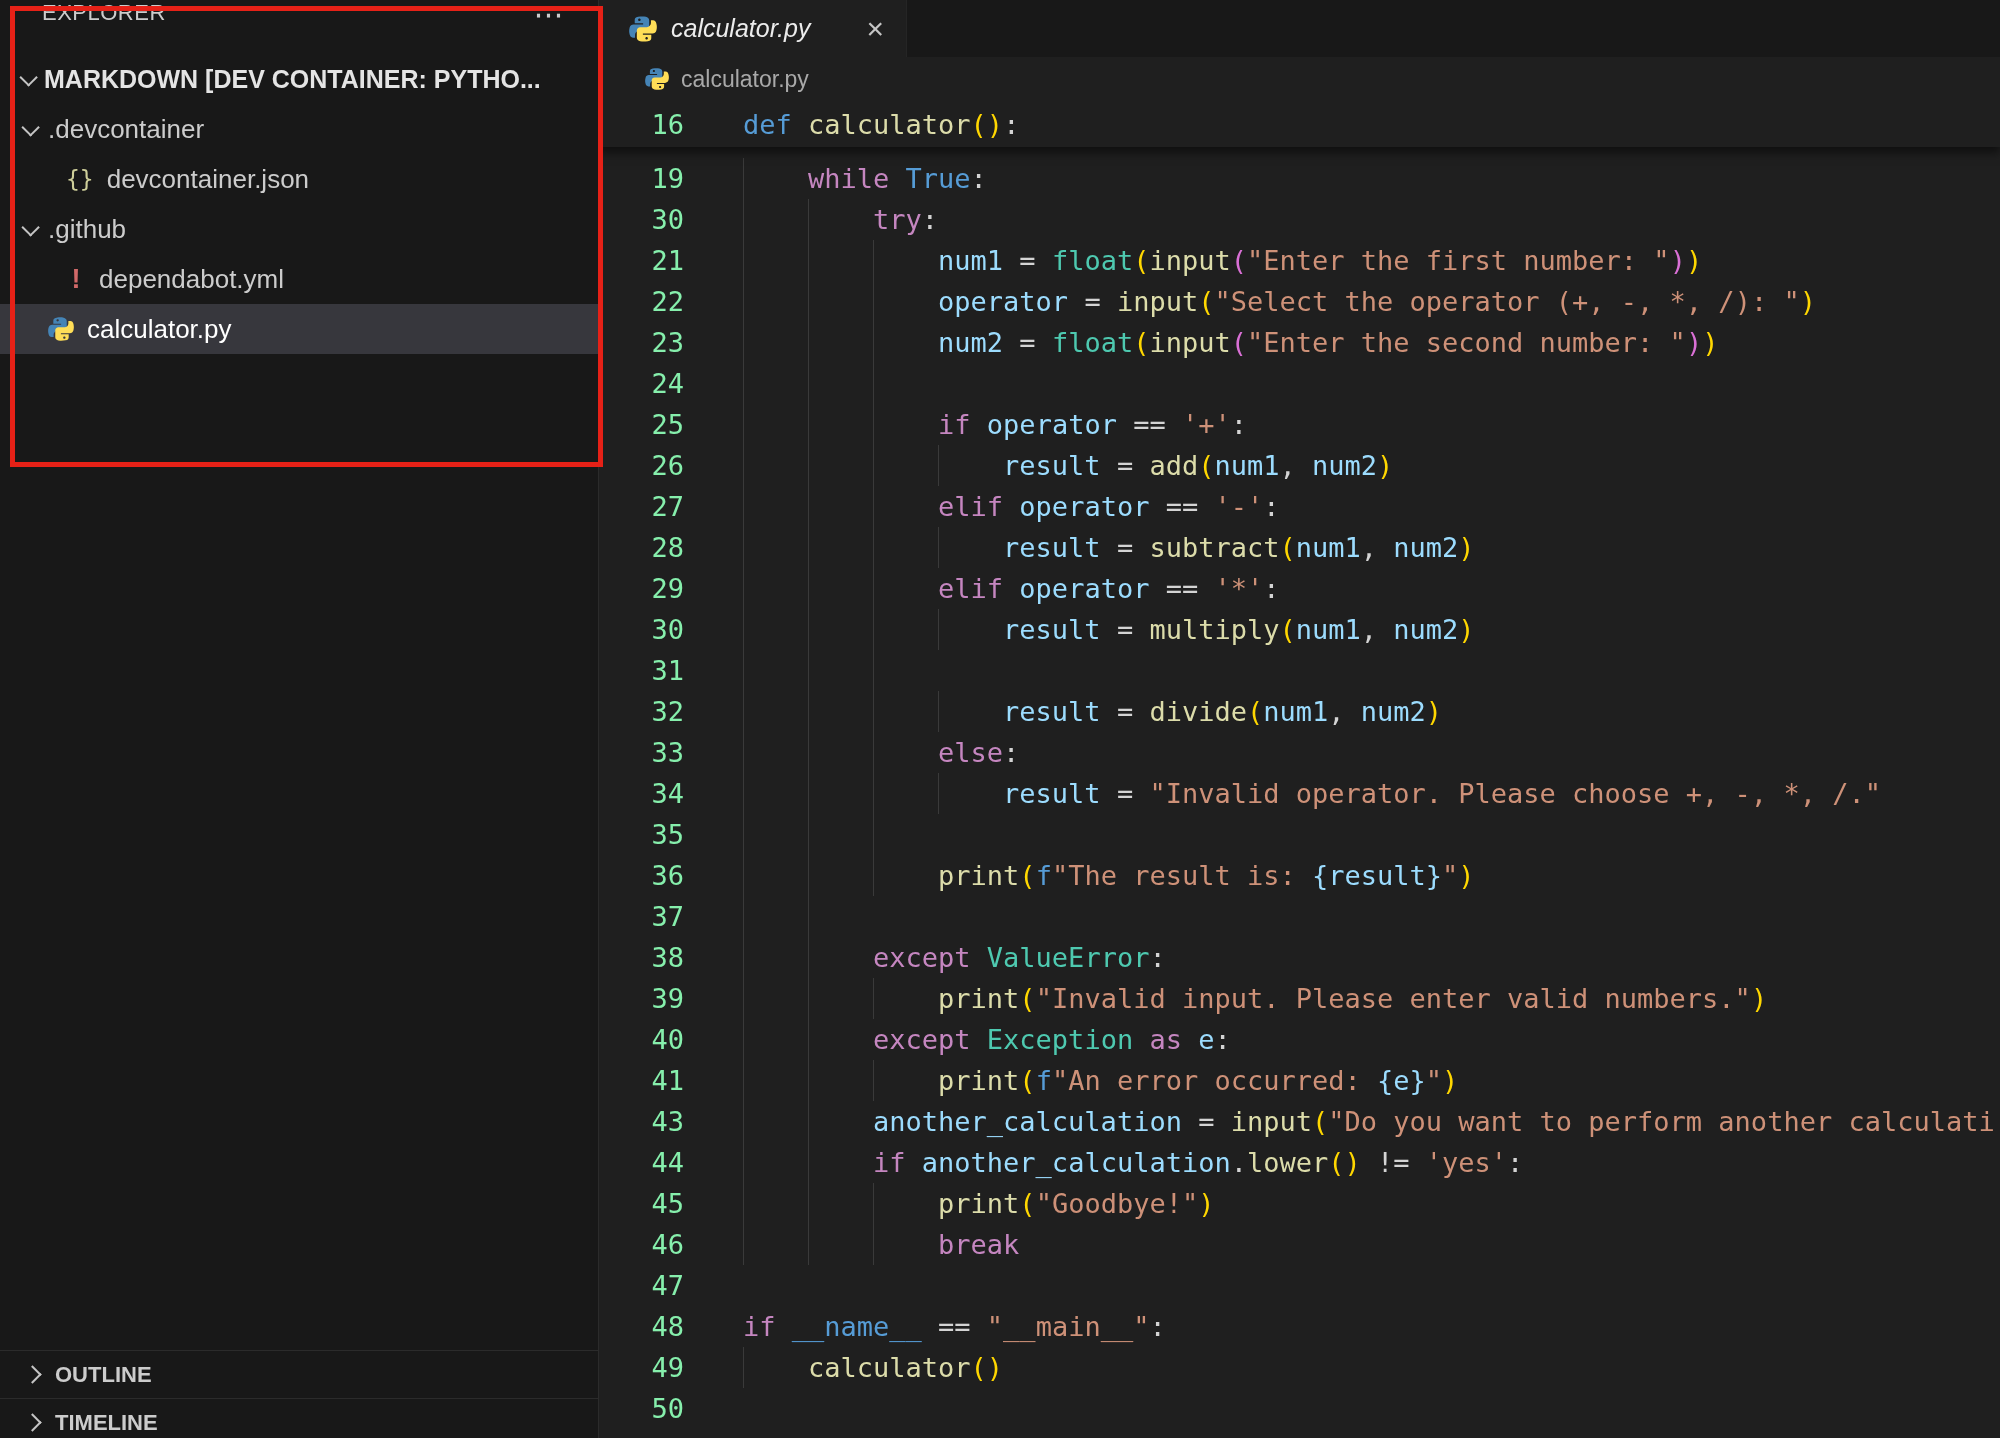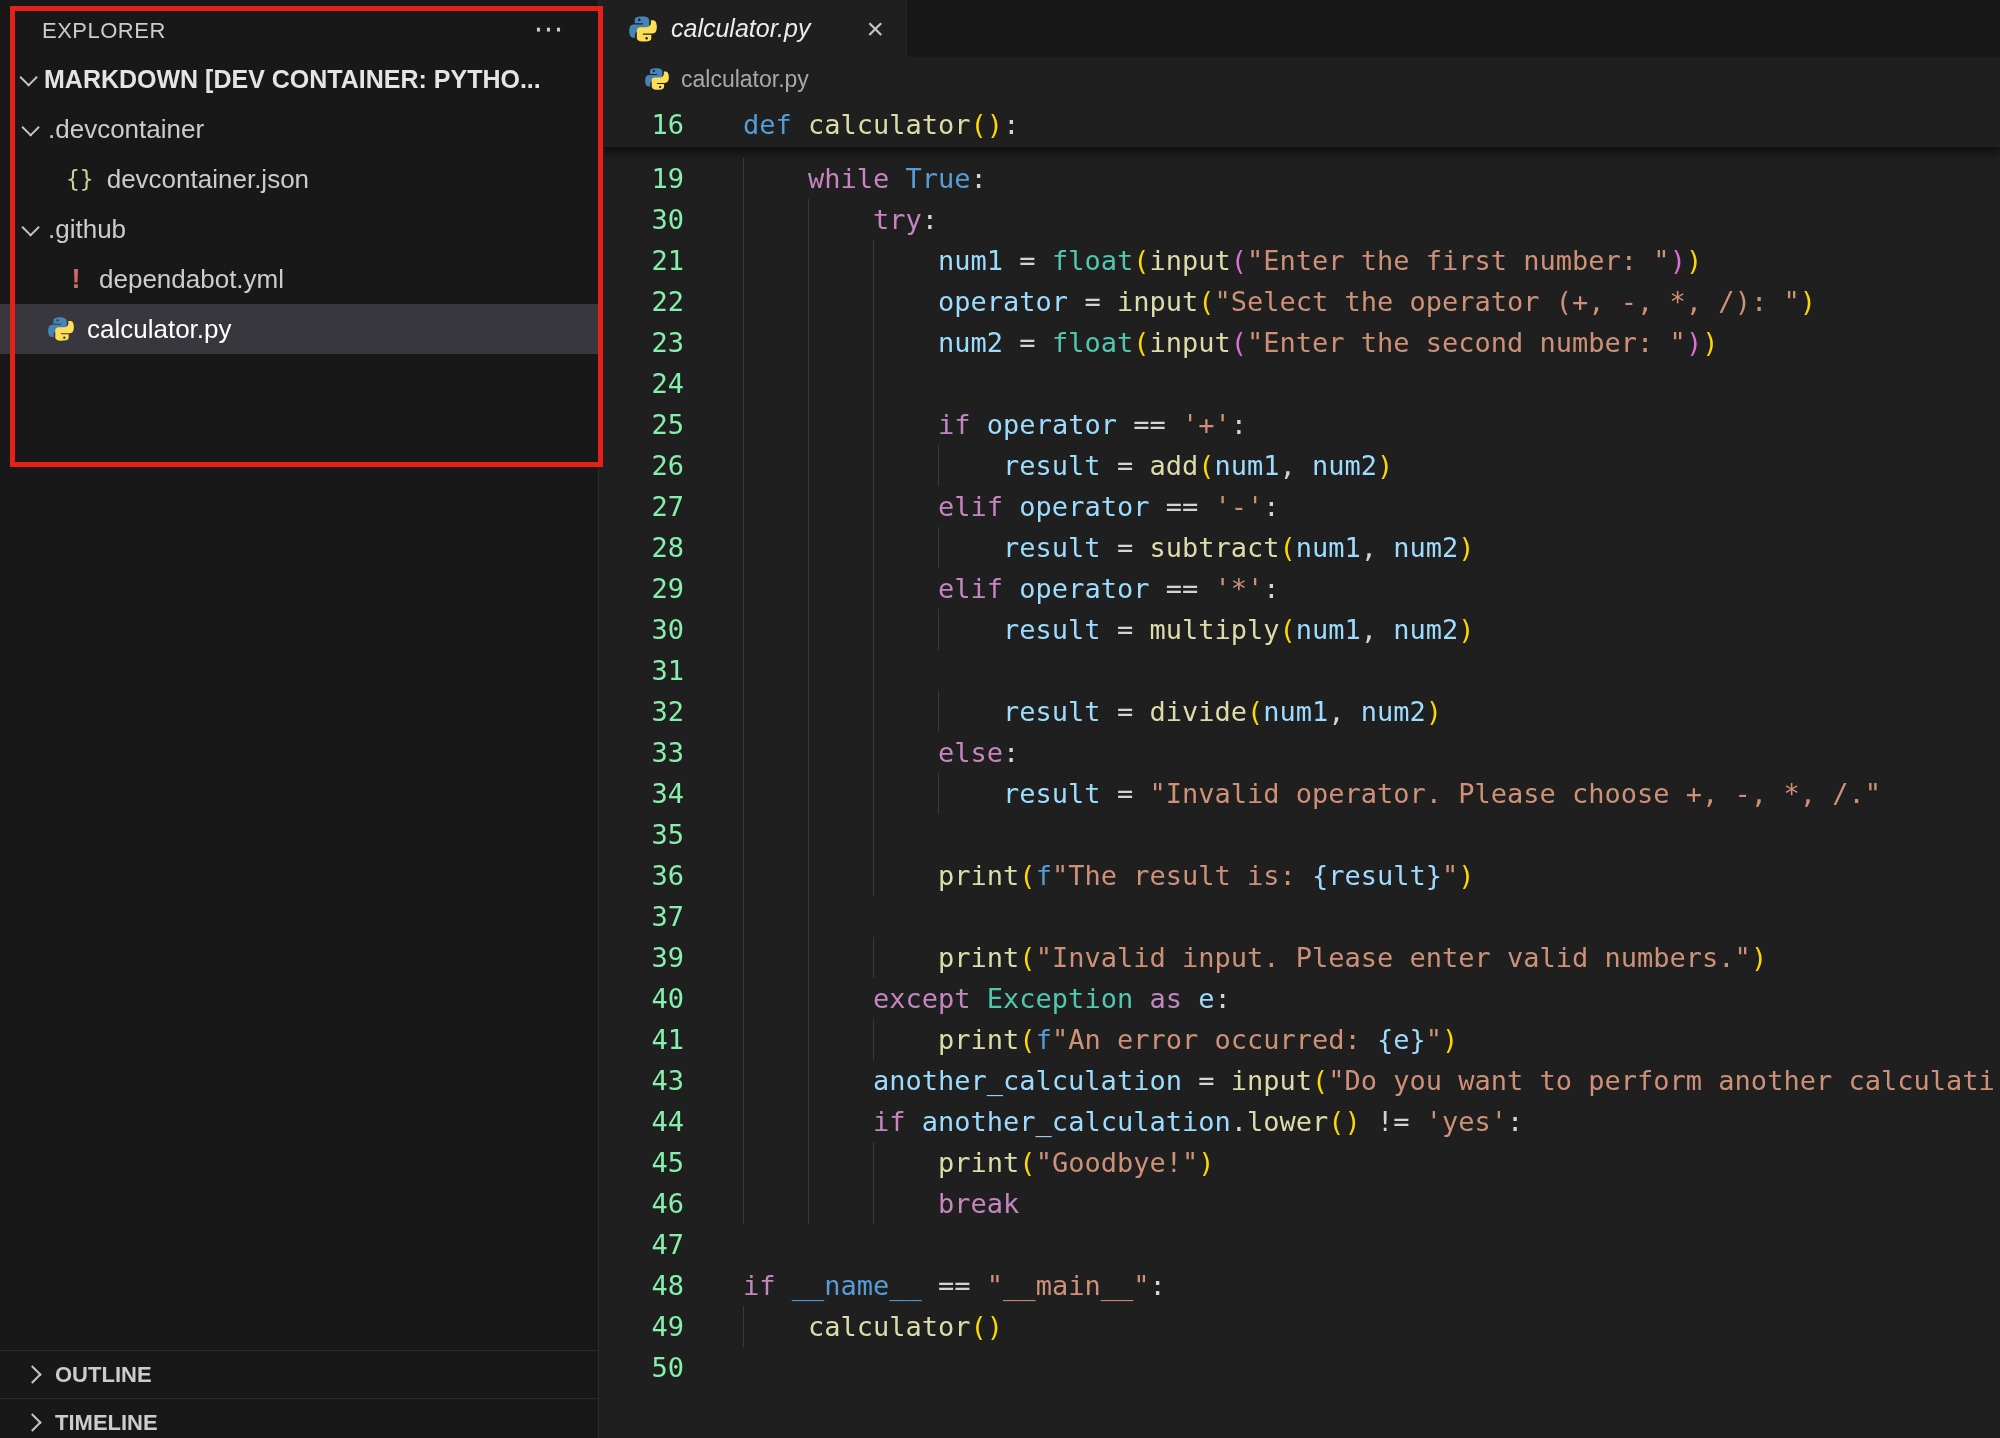--- a/index.html
+++ b/index.html
@@ -4,21 +4,21 @@
 <style>
   html,body{margin:0;padding:0;}
   body{
     width:2000px;height:1438px;position:relative;overflow:hidden;
     background:#1f1f1f;font-family:"Liberation Sans",sans-serif;
     -webkit-font-smoothing:antialiased;
   }
   
   .sidebar{position:absolute;left:0;top:0;width:598px;height:1438px;
     background:#181818;border-right:1px solid #2b2b2b;}
-  .explorer-header{height:44px;display:flex;align-items:flex-end;justify-content:space-between;
+  .explorer-header{height:44px;display:flex;align-items:flex-start;justify-content:space-between;
     padding:0 34px 0 42px;color:#cccccc;font-size:22px;letter-spacing:.5px;}
   .more{color:#cccccc;font-size:30px;line-height:1;cursor:pointer;}
   .tree{margin-top:10px;}
   .tree-row{height:50px;display:flex;align-items:center;gap:13px;font-size:26px;color:#cccccc;white-space:nowrap;overflow:hidden;}
   .tree-row.workspace{padding-left:20px;font-size:25px;font-weight:bold;color:#e4e4e4;gap:11px;}
   .tree-row.folder{padding-left:22px;}
   .tree-row.child{padding-left:66px;}
   .tree-row.rootfile{padding-left:48px;}
   .tree-row.selected{background:#37373d;color:#ffffff;}
   .chev{width:11px;height:11px;border-right:2.5px solid #c5c5c5;border-bottom:2.5px solid #c5c5c5;display:inline-block;flex:none;}
@@ -149,20 +149,21 @@
         <div class="code-line"><span class="ig" style="left: 144px;"></span><span class="ig" style="left: 209px;"></span><span class="ig" style="left: 274px;"></span><span class="ig" style="left: 339px;"></span><span class="ln">28</span><span class="lc"><span>                </span><span class="va">result</span><span class="pu"> = </span><span class="fn">subtract</span><span class="b1">(</span><span class="va">num1</span><span class="pu">, </span><span class="va">num2</span><span class="b1">)</span></span></div>
         <div class="code-line"><span class="ig" style="left: 144px;"></span><span class="ig" style="left: 209px;"></span><span class="ig" style="left: 274px;"></span><span class="ln">29</span><span class="lc"><span>            </span><span class="kw">elif </span><span class="va">operator</span><span class="pu"> == </span><span class="st">'*'</span><span class="pu">:</span></span></div>
         <div class="code-line"><span class="ig" style="left: 144px;"></span><span class="ig" style="left: 209px;"></span><span class="ig" style="left: 274px;"></span><span class="ig" style="left: 339px;"></span><span class="ln">30</span><span class="lc"><span>                </span><span class="va">result</span><span class="pu"> = </span><span class="fn">multiply</span><span class="b1">(</span><span class="va">num1</span><span class="pu">, </span><span class="va">num2</span><span class="b1">)</span></span></div>
         <div class="code-line"><span class="ig" style="left: 144px;"></span><span class="ig" style="left: 209px;"></span><span class="ig" style="left: 274px;"></span><span class="ln">31</span></div>
         <div class="code-line"><span class="ig" style="left: 144px;"></span><span class="ig" style="left: 209px;"></span><span class="ig" style="left: 274px;"></span><span class="ig" style="left: 339px;"></span><span class="ln">32</span><span class="lc"><span>                </span><span class="va">result</span><span class="pu"> = </span><span class="fn">divide</span><span class="b1">(</span><span class="va">num1</span><span class="pu">, </span><span class="va">num2</span><span class="b1">)</span></span></div>
         <div class="code-line"><span class="ig" style="left: 144px;"></span><span class="ig" style="left: 209px;"></span><span class="ig" style="left: 274px;"></span><span class="ln">33</span><span class="lc"><span>            </span><span class="kw">else</span><span class="pu">:</span></span></div>
         <div class="code-line"><span class="ig" style="left: 144px;"></span><span class="ig" style="left: 209px;"></span><span class="ig" style="left: 274px;"></span><span class="ig" style="left: 339px;"></span><span class="ln">34</span><span class="lc"><span>                </span><span class="va">result</span><span class="pu"> = </span><span class="st">"Invalid operator. Please choose +, -, *, /."</span></span></div>
         <div class="code-line"><span class="ig" style="left: 144px;"></span><span class="ig" style="left: 209px;"></span><span class="ig" style="left: 274px;"></span><span class="ln">35</span><span class="lc"></span></div>
         <div class="code-line"><span class="ig" style="left: 144px;"></span><span class="ig" style="left: 209px;"></span><span class="ig" style="left: 274px;"></span><span class="ln">36</span><span class="lc"><span>            </span><span class="fn">print</span><span class="b1">(</span><span class="kw2">f</span><span class="st">"The result is: </span><span class="va">{result}</span><span class="st">"</span><span class="b1">)</span></span></div>
         <div class="code-line"><span class="ig" style="left: 144px;"></span><span class="ig" style="left: 209px;"></span><span class="ln">37</span><span class="lc"></span></div>
+        <div class="code-line"><span class="ig" style="left: 144px;"></span><span class="ig" style="left: 209px;"></span><span class="ln">38</span><span class="lc"><span>        </span><span class="kw">except </span><span class="ty">ValueError</span><span class="pu">:</span></span></div>
         <div class="code-line"><span class="ig" style="left: 144px;"></span><span class="ig" style="left: 209px;"></span><span class="ig" style="left: 274px;"></span><span class="ln">39</span><span class="lc"><span>            </span><span class="fn">print</span><span class="b1">(</span><span class="st">"Invalid input. Please enter valid numbers."</span><span class="b1">)</span></span></div>
         <div class="code-line"><span class="ig" style="left: 144px;"></span><span class="ig" style="left: 209px;"></span><span class="ln">40</span><span class="lc"><span>        </span><span class="kw">except </span><span class="ty">Exception</span><span class="kw"> as </span><span class="va">e</span><span class="pu">:</span></span></div>
         <div class="code-line"><span class="ig" style="left: 144px;"></span><span class="ig" style="left: 209px;"></span><span class="ig" style="left: 274px;"></span><span class="ln">41</span><span class="lc"><span>            </span><span class="fn">print</span><span class="b1">(</span><span class="kw2">f</span><span class="st">"An error occurred: </span><span class="va">{e}</span><span class="st">"</span><span class="b1">)</span></span></div>
         <div class="code-line"><span class="ig" style="left: 144px;"></span><span class="ig" style="left: 209px;"></span><span class="ln">43</span><span class="lc"><span>        </span><span class="va">another_calculation</span><span class="pu"> = </span><span class="fn">input</span><span class="b1">(</span><span class="st">"Do you want to perform another calculati</span></span></div>
         <div class="code-line"><span class="ig" style="left: 144px;"></span><span class="ig" style="left: 209px;"></span><span class="ln">44</span><span class="lc"><span>        </span><span class="kw">if </span><span class="va">another_calculation</span><span class="pu">.</span><span class="fn">lower</span><span class="b1">(</span><span class="b1">)</span><span class="pu"> != </span><span class="st">'yes'</span><span class="pu">:</span></span></div>
         <div class="code-line"><span class="ig" style="left: 144px;"></span><span class="ig" style="left: 209px;"></span><span class="ig" style="left: 274px;"></span><span class="ln">45</span><span class="lc"><span>            </span><span class="fn">print</span><span class="b1">(</span><span class="st">"Goodbye!"</span><span class="b1">)</span></span></div>
         <div class="code-line"><span class="ig" style="left: 144px;"></span><span class="ig" style="left: 209px;"></span><span class="ig" style="left: 274px;"></span><span class="ln">46</span><span class="lc"><span>            </span><span class="kw">break</span></span></div>
         <div class="code-line"><span class="ln">47</span><span class="lc"></span></div>
         <div class="code-line"><span class="ln">48</span><span class="lc"><span class="kw">if </span><span class="kw2">__name__</span><span class="pu"> == </span><span class="st">"__main__"</span><span class="pu">:</span></span></div>
         <div class="code-line"><span class="ig" style="left: 144px;"></span><span class="ln">49</span><span class="lc"><span>    </span><span class="fn">calculator</span><span class="b1">(</span><span class="b1">)</span></span></div>

